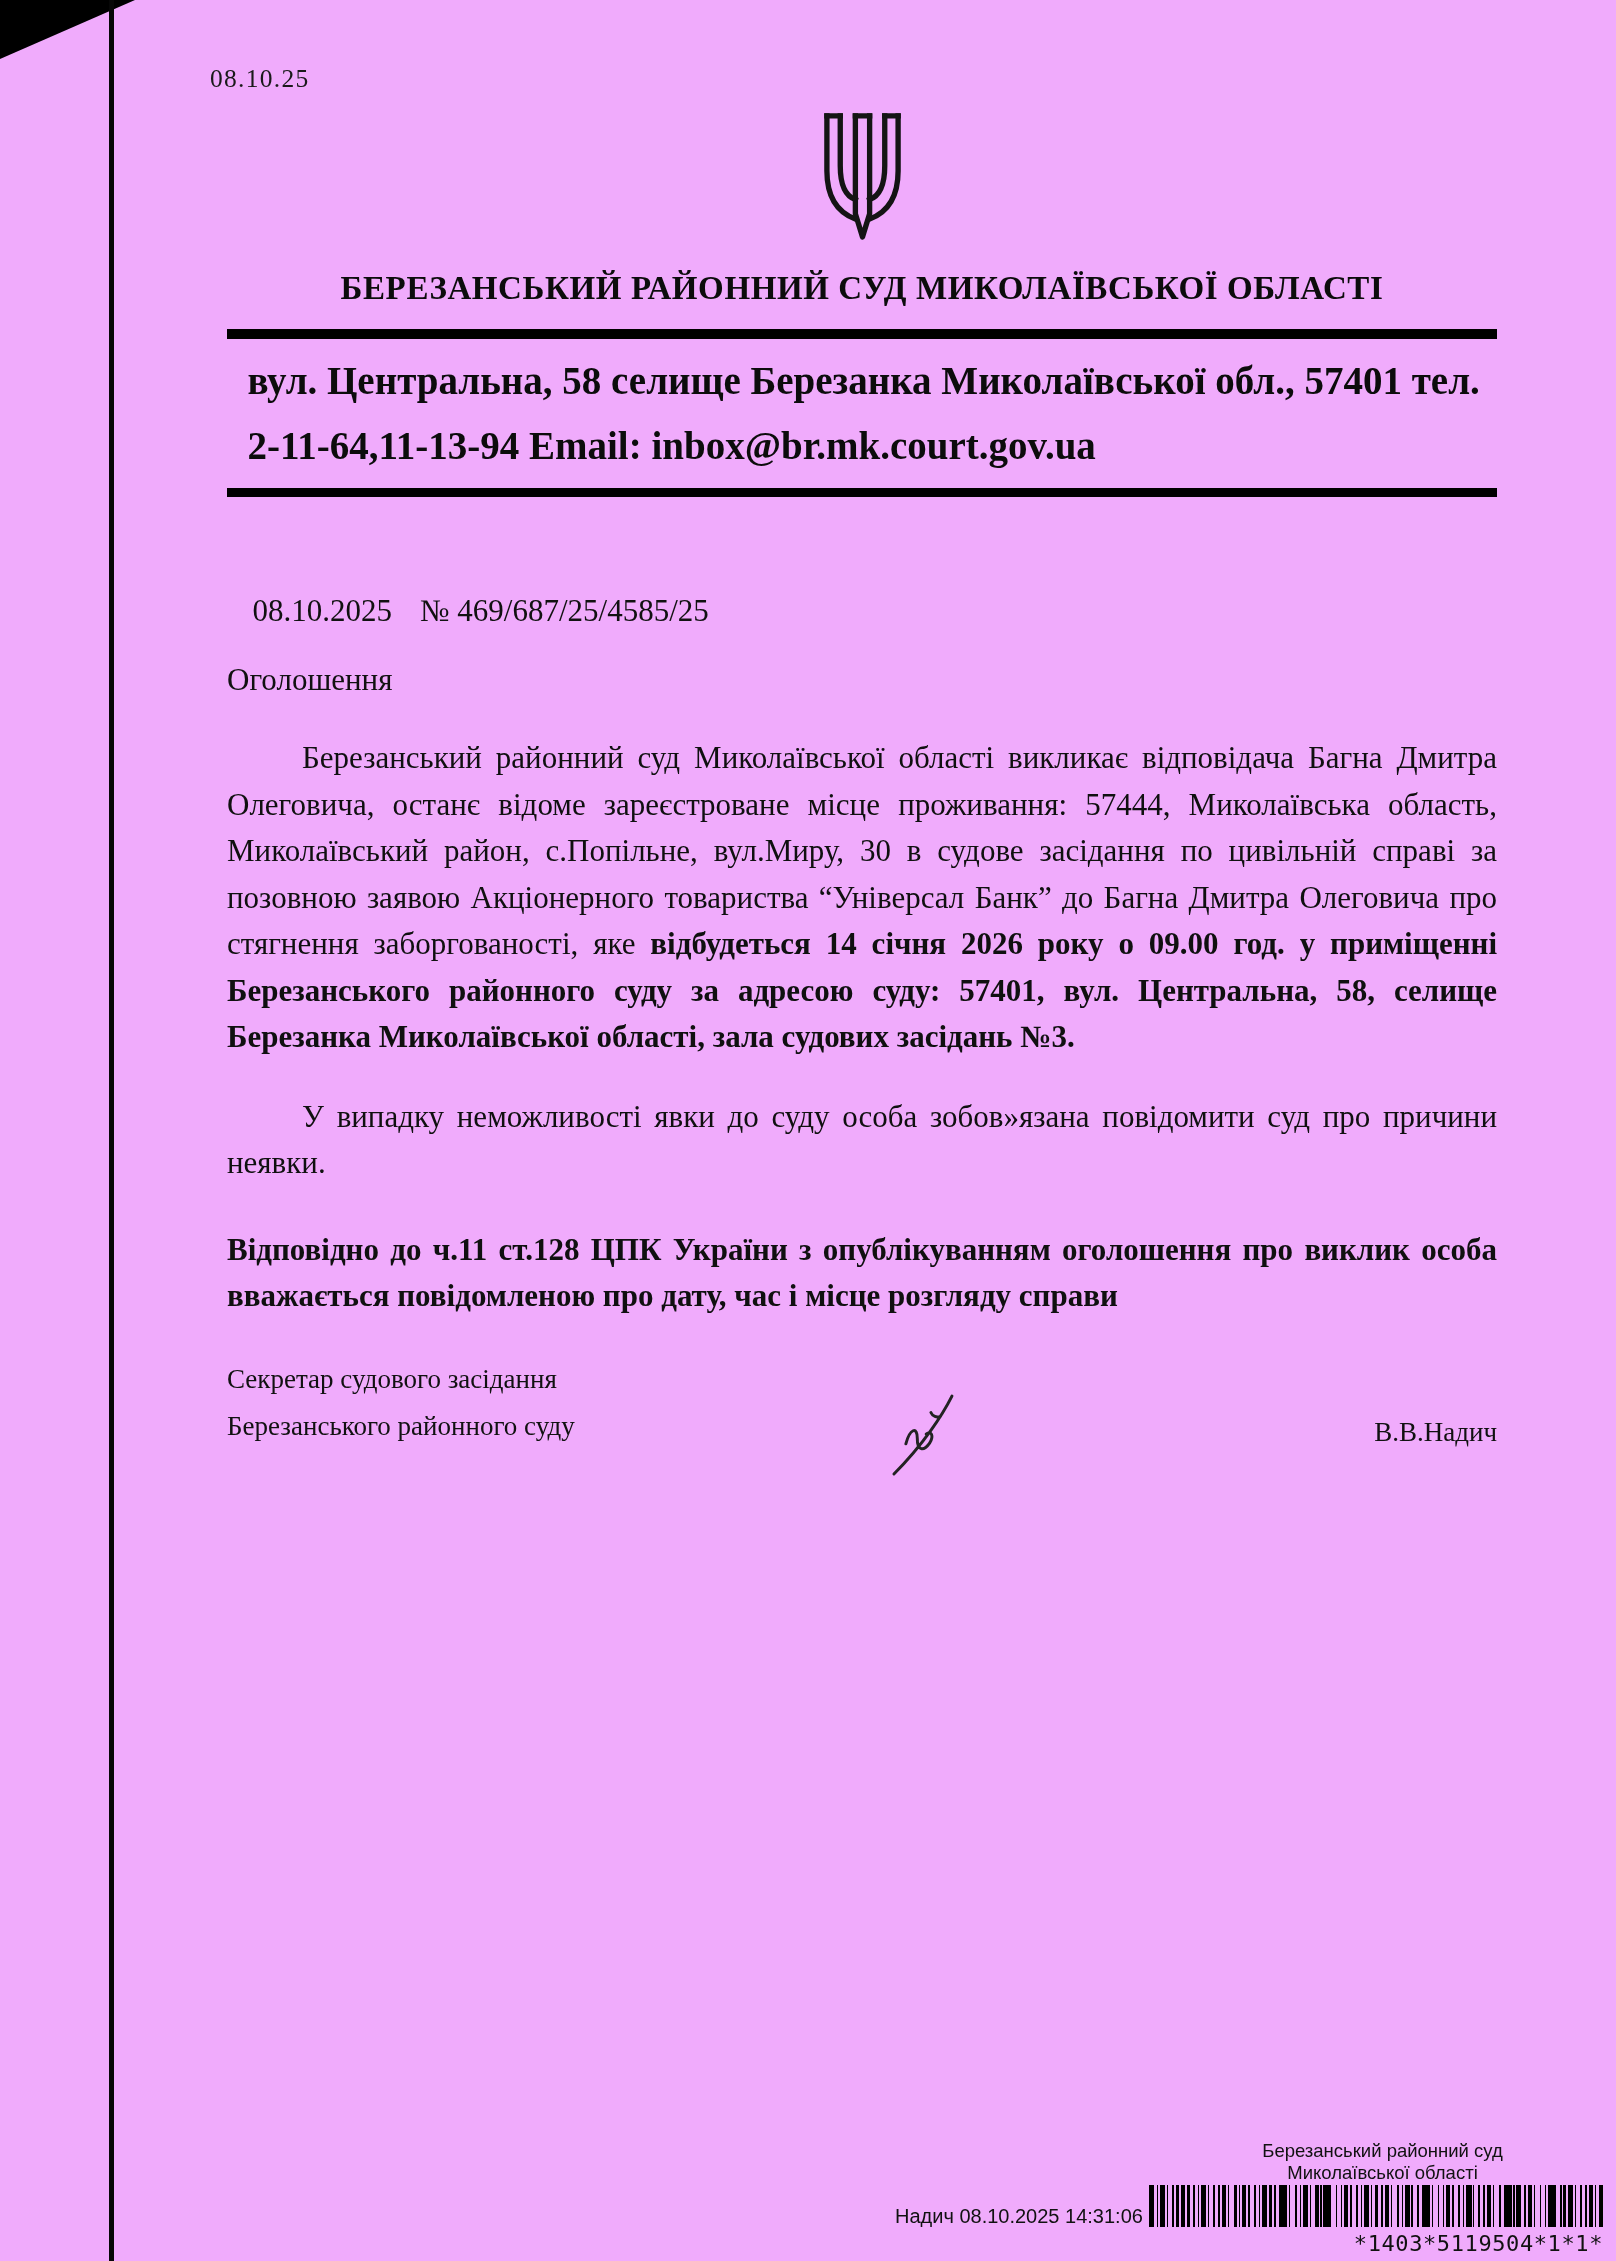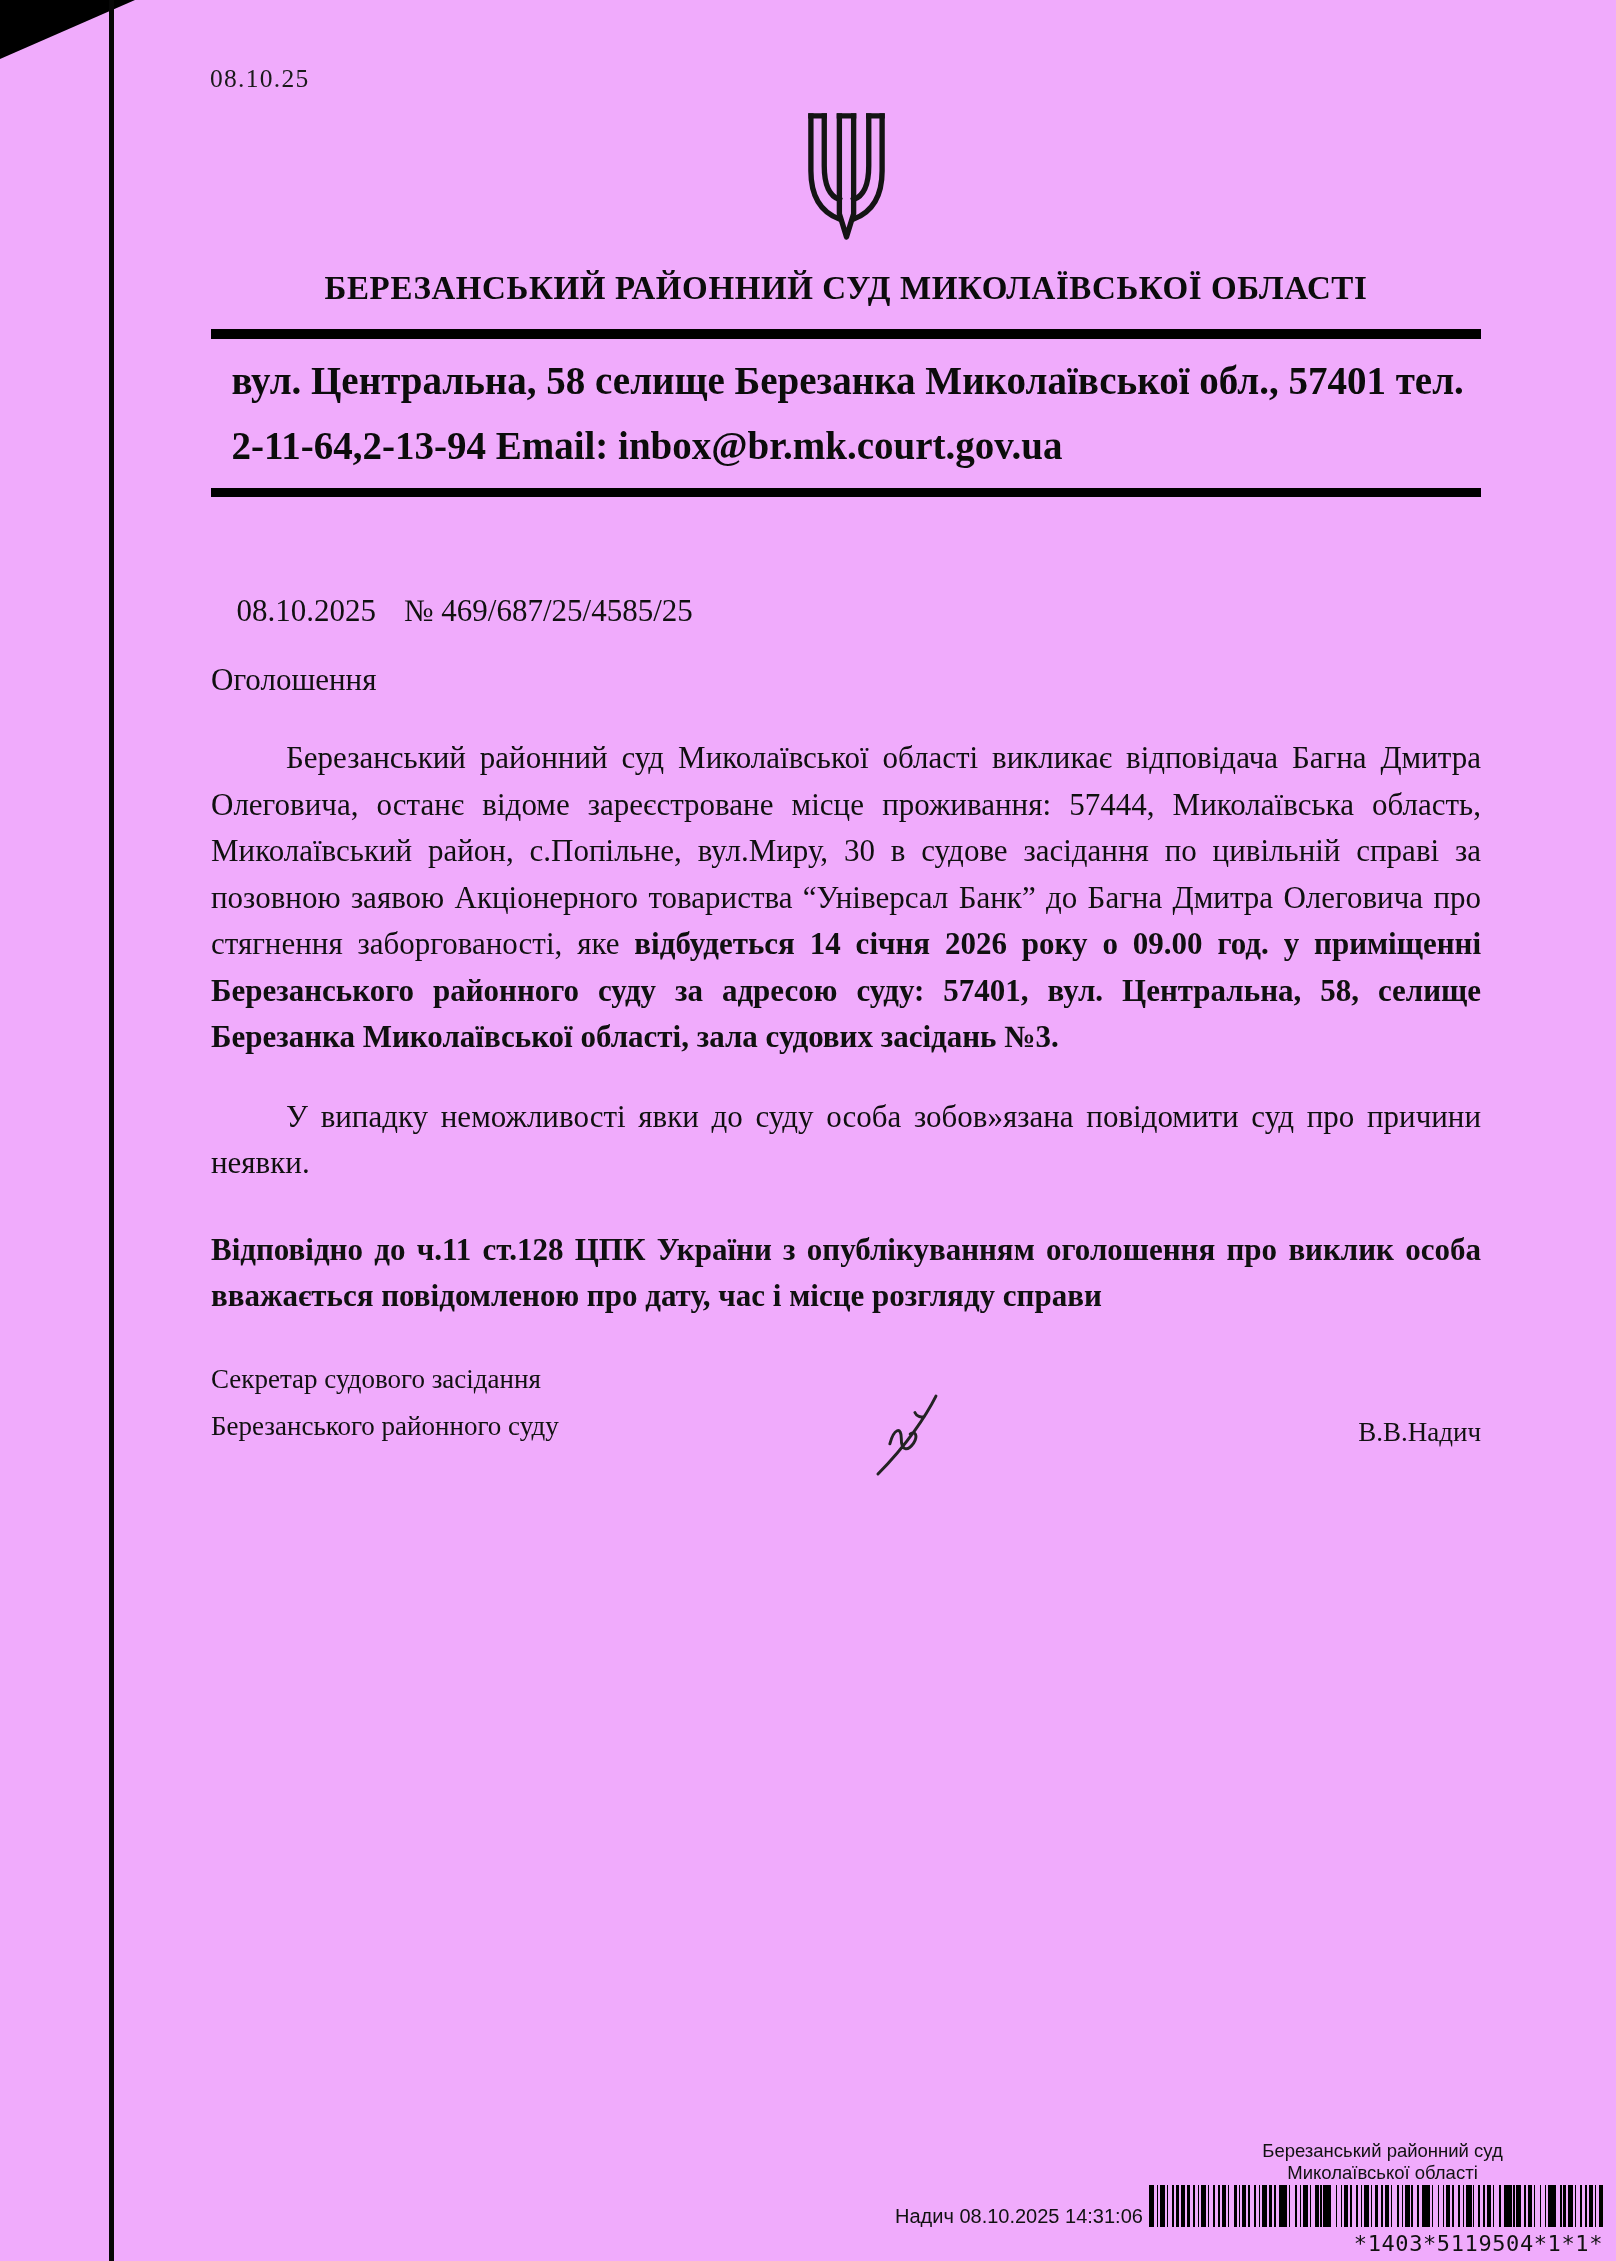--- a/index.html
+++ b/index.html
@@ -8,21 +8,21 @@
     position:relative;width:1617px;height:2261px;margin:0 auto;
     background:#f0abfc;color:#111;overflow:hidden;
     font-family:"Liberation Serif","DejaVu Serif",serif;
   }
   
   .corner-wedge{position:absolute;left:0;top:0;width:135px;height:59px;background:#000;
     clip-path:polygon(0 0,100% 0,0 100%)}
   .edge-line{position:absolute;left:109px;top:0;width:4.5px;height:2261px;background:#070707}
   .corner-date{position:absolute;left:210px;top:64px;font-size:25.5px;letter-spacing:1.3px;color:#1a1a1a}
 
-  .content{position:absolute;left:211px;top:0;width:1270px}
+  .content{position:absolute;left:227px;top:0;width:1270px}
   .emblem{display:block;margin:103px auto 0;width:89px;height:145px}
   .court-title{margin-top:22px;text-align:center;font-size:33px;font-weight:bold;letter-spacing:0.6px;color:#0c0c0c}
   .rule{height:9.6px;background:#000}
   .r1{margin-top:22px}
   .r2{margin-top:9px}
   .address{margin-top:9px;padding-left:20.4px;font-weight:bold;font-size:39px;line-height:1.68;color:#0c0c0c}
   .docline{margin-top:96px;padding-left:25.5px;font-size:31px}
   .docnum{margin-left:28px}
   .doc-title{margin-top:33px;font-size:31px}
   .para{font-size:31px;line-height:1.5;text-align:justify;color:#101010}
@@ -70,21 +70,21 @@
         <path d="M10,8 H25 M42,8 H58 M75,8 H90"></path>
       </g>
     </svg>
 
     <h1 class="court-title">БЕРЕЗАНСЬКИЙ РАЙОННИЙ СУД МИКОЛАЇВСЬКОЇ ОБЛАСТІ</h1>
 
     <div class="rule r1"></div>
 
     <div class="address">
       <div>вул. Центральна, 58 селище Березанка Миколаївської обл., 57401 тел.</div>
-      <div>2-11-64,2-13-94 Email: inbox@br.mk.court.gov.ua</div>
+      <div>2-11-64,11-13-94 Email: inbox@br.mk.court.gov.ua</div>
     </div>
 
     <div class="rule r2"></div>
 
     <div class="docline">
       <span>08.10.2025</span><span class="docnum">№ 469/687/25/4585/25</span>
     </div>
 
     <div class="doc-title">Оголошення</div>
 

